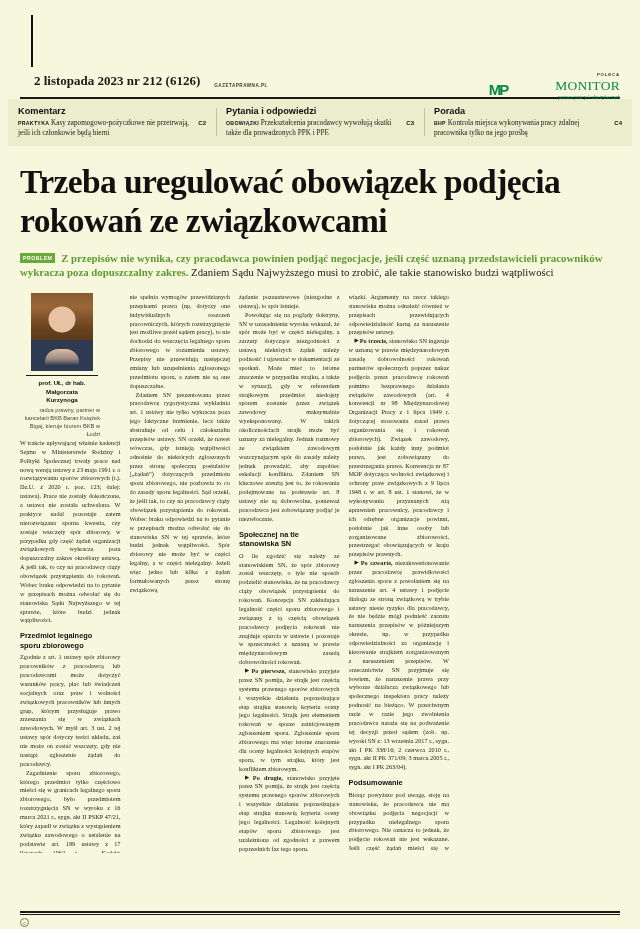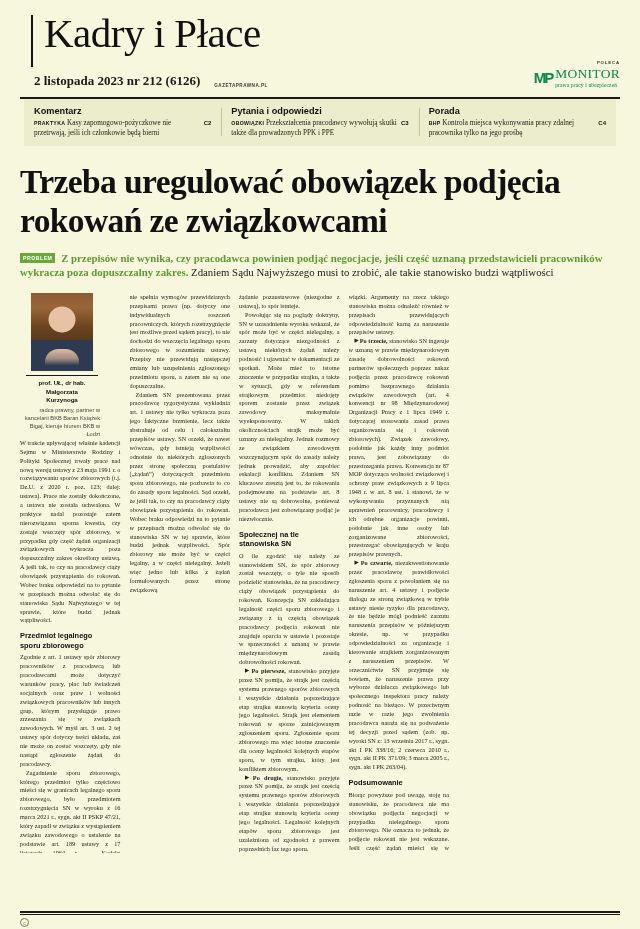--- a/index.html
+++ b/index.html
@@ -70,42 +70,42 @@
     letter-spacing: 0.5px;
     color: #3a3a30;
     margin-left: 14px;
     padding-bottom: 2px;
   }
 
   
   .promo {
     position: absolute;
     right: 20px;
-    top: 60px;
+    top: 72px;
     text-align: right;
   }
   .promo-kicker {
     font-family: "Liberation Sans", sans-serif;
     font-size: 4.4px;
     font-weight: bold;
     letter-spacing: 0.8px;
     color: #3a3a30;
     margin-bottom: 2px;
   }
   .promo-body { display:flex; align-items:center; justify-content:flex-end; }
   .mp-mark {
     font-family: "Liberation Sans", sans-serif;
     font-weight: bold;
     font-size: 15px;
     color: #0c8a4a;
     line-height: 1;
     letter-spacing: -2px;
     margin-right: 3px;
   }
-  .promo-text { text-align: left; }
+  .promo-text { text-align: right; margin-left: 45px; }
   .promo-title {
     font-family: "Liberation Serif", serif;
     font-size: 13.5px;
     color: #0c8a4a;
     line-height: 1;
     letter-spacing: 0.3px;
   }
   .promo-sub {
     font-family: "Liberation Serif", serif;
     font-size: 5.6px;
@@ -114,21 +114,21 @@
     margin-top: 1px;
   }
 
   .rule-thick {
     margin: 7px 20px 0 20px;
     border-top: 2.2px solid #1a1a18;
   }
 
   
   .teasers {
-    margin: 0 24px;
+    margin: 0 8px;
     background: #ecedcd;
     display: flex;
     padding: 7px 0 8px 0;
   }
   .teaser {
     flex: 1;
     padding: 0 10px;
     position: relative;
   }
   .teaser + .teaser::before {
@@ -305,21 +305,20 @@
     text-align: center;
     color: #7a7a60;
   }
 </style>
 </head>
 <body>
 
 <div class="masthead">
   <div class="logo-row">
     <div class="logo-divider"></div>
-    <div class="logo-kadry">Kadry i Płace</div>
   </div>
 </div>
 
 <div class="subhead-row">
   <div class="dateline">2 listopada 2023 nr 212 (6126)</div>
   <div class="gp-url">GAZETAPRAWNA.PL</div>
 </div>
 
 <div class="promo">
   <div class="promo-kicker">POLECA</div>

